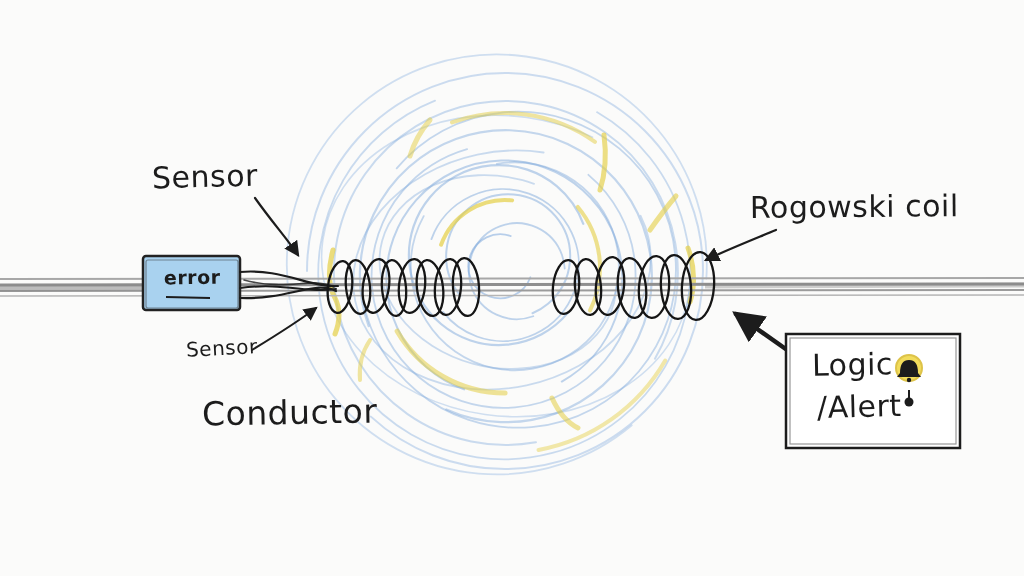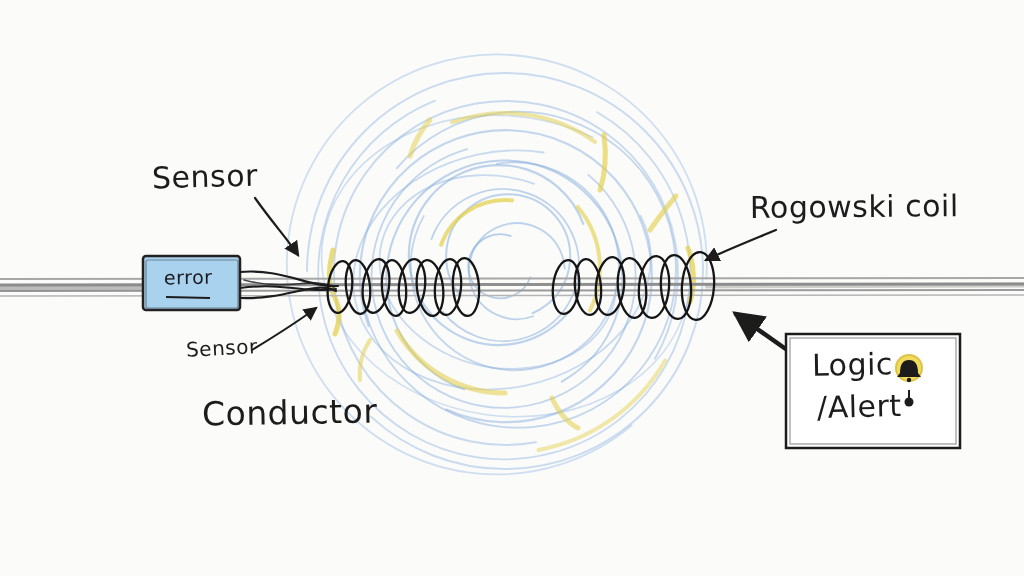--- a/index.html
+++ b/index.html
@@ -141,15 +141,15 @@
   <div class="label" style="left:186px;top:338px;font-size:20px;transform:rotate(-3deg);">Sensor</div>
 
   <div class="label" style="left:202px;top:396px;font-size:33px;transform:rotate(-1deg);">Conductor</div>
 
   <div class="label" style="left:750px;top:192px;font-size:30px;transform:rotate(-.5deg);">Rogowski coil</div>
 
   <div class="label" style="left:812px;top:350px;font-size:30px;transform:rotate(-1deg);">Logic</div>
 
   <div class="label" style="left:817px;top:392px;font-size:30px;transform:rotate(-1.5deg);">/Alert</div>
 
-  <div class="label" style="left:164px;top:268px;font-size:19px;font-weight:normal;transform:rotate(-1deg);">error</div>
+  <div class="label" style="left:164px;top:268px;font-size:19px;font-weight:bold;transform:rotate(-1deg);">error</div>
 
 </div>
 
 </body></html>

